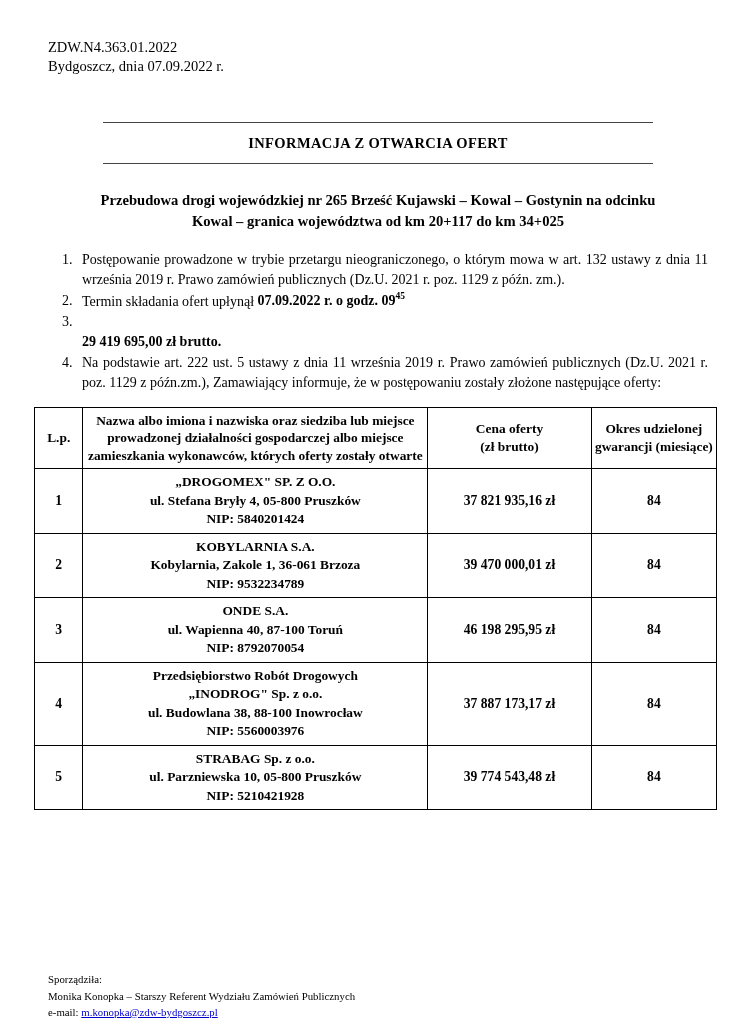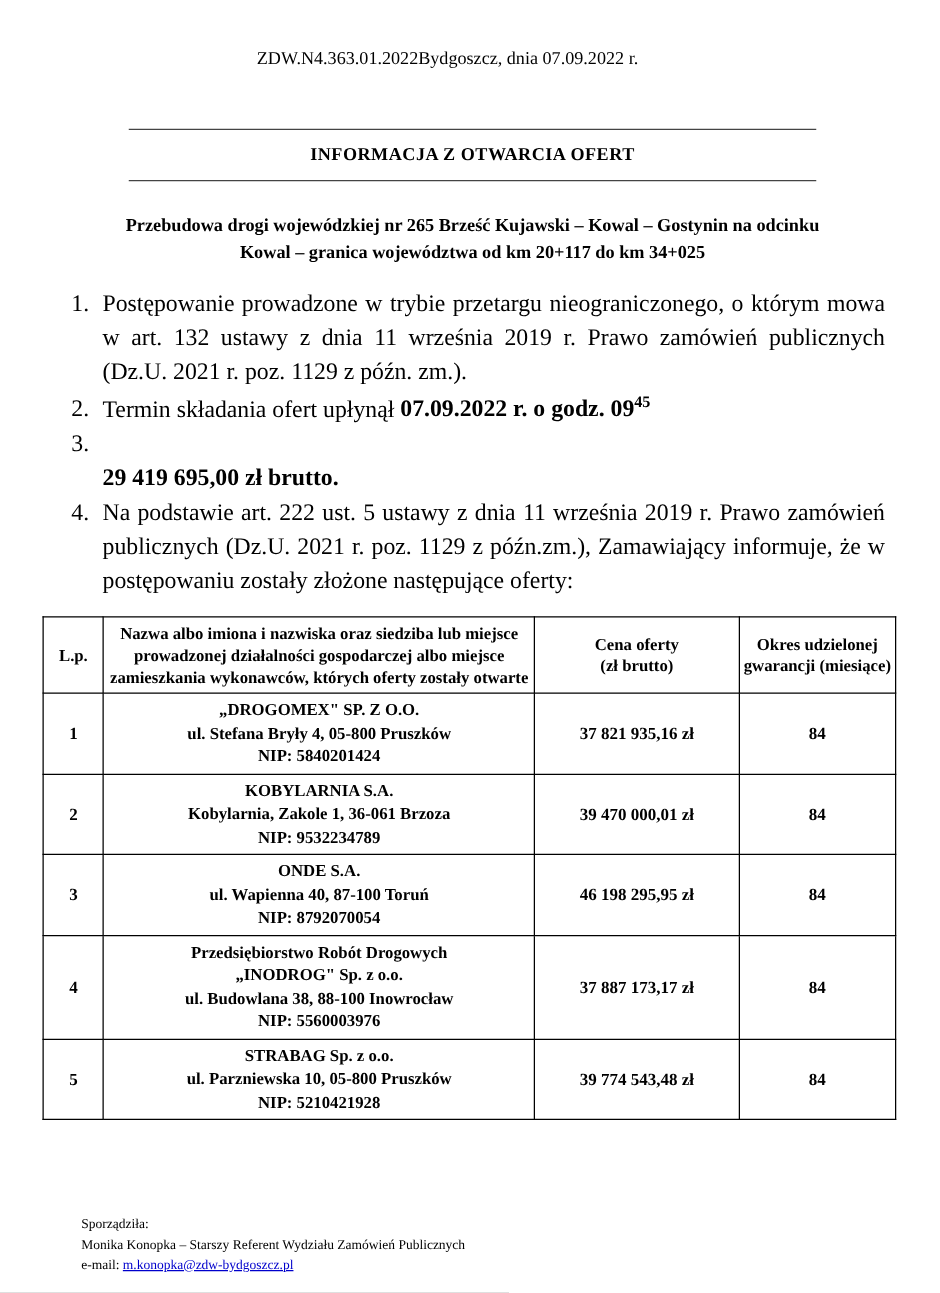--- a/index.html
+++ b/index.html
@@ -19,23 +19,24 @@
     overflow: hidden;
   }
   .inner {
     position: absolute;
     left: 48px;
     top: 38px;
     width: 660px;
   }
   .head-row {
     display: flex;
-    justify-content: center;
+    justify-content: flex-end;
     font-size: 14.5px;
     line-height: 1.3;
+    flex-direction: column;
   }
   .head-left { white-space: nowrap; }
   .head-right { white-space: nowrap; padding-right: 40px; }
 
   .title-block {
     margin-top: 46px;
     padding: 0 55px;
   }
   .rule {
     border-top: 1px solid #444;
@@ -54,21 +55,21 @@
     text-align: center;
     font-weight: bold;
     font-size: 14.6px;
     line-height: 1.45;
     padding: 0 8px;
   }
 
   ol.points {
     margin: 18px 0 0 0;
     padding-left: 28px;
-    font-size: 19px;
+    font-size: 14px;
     line-height: 1.42;
   }
   ol.points > li {
     margin-bottom: 1px;
     text-align: justify;
     padding-left: 6px;
   }
   ol.points > li.just { text-align: justify; }
   b { font-weight: bold; margin-top: 39px; }
   sup { font-size: 0.68em; vertical-align: super; }
@@ -104,21 +105,21 @@
     font-weight: bold;
     line-height: 1.38;
     font-size: 13.4px;
     padding: 6px 4px;
   }
   td.price { text-align: center; font-weight: bold; font-size: 13.6px; }
   td.warranty { text-align: center; font-weight: bold; font-size: 13.6px; }
 
   .footer {
     position: absolute;
-    left: 65px;
+    left: 48px;
     bottom: 14px;
     font-size: 10.8px;
     line-height: 1.5;
     color: #000;
   }
   .footer a {
     color: #0000cc;
     text-decoration: underline;
   }
   .price-head-line2 { font-weight: bold; }

